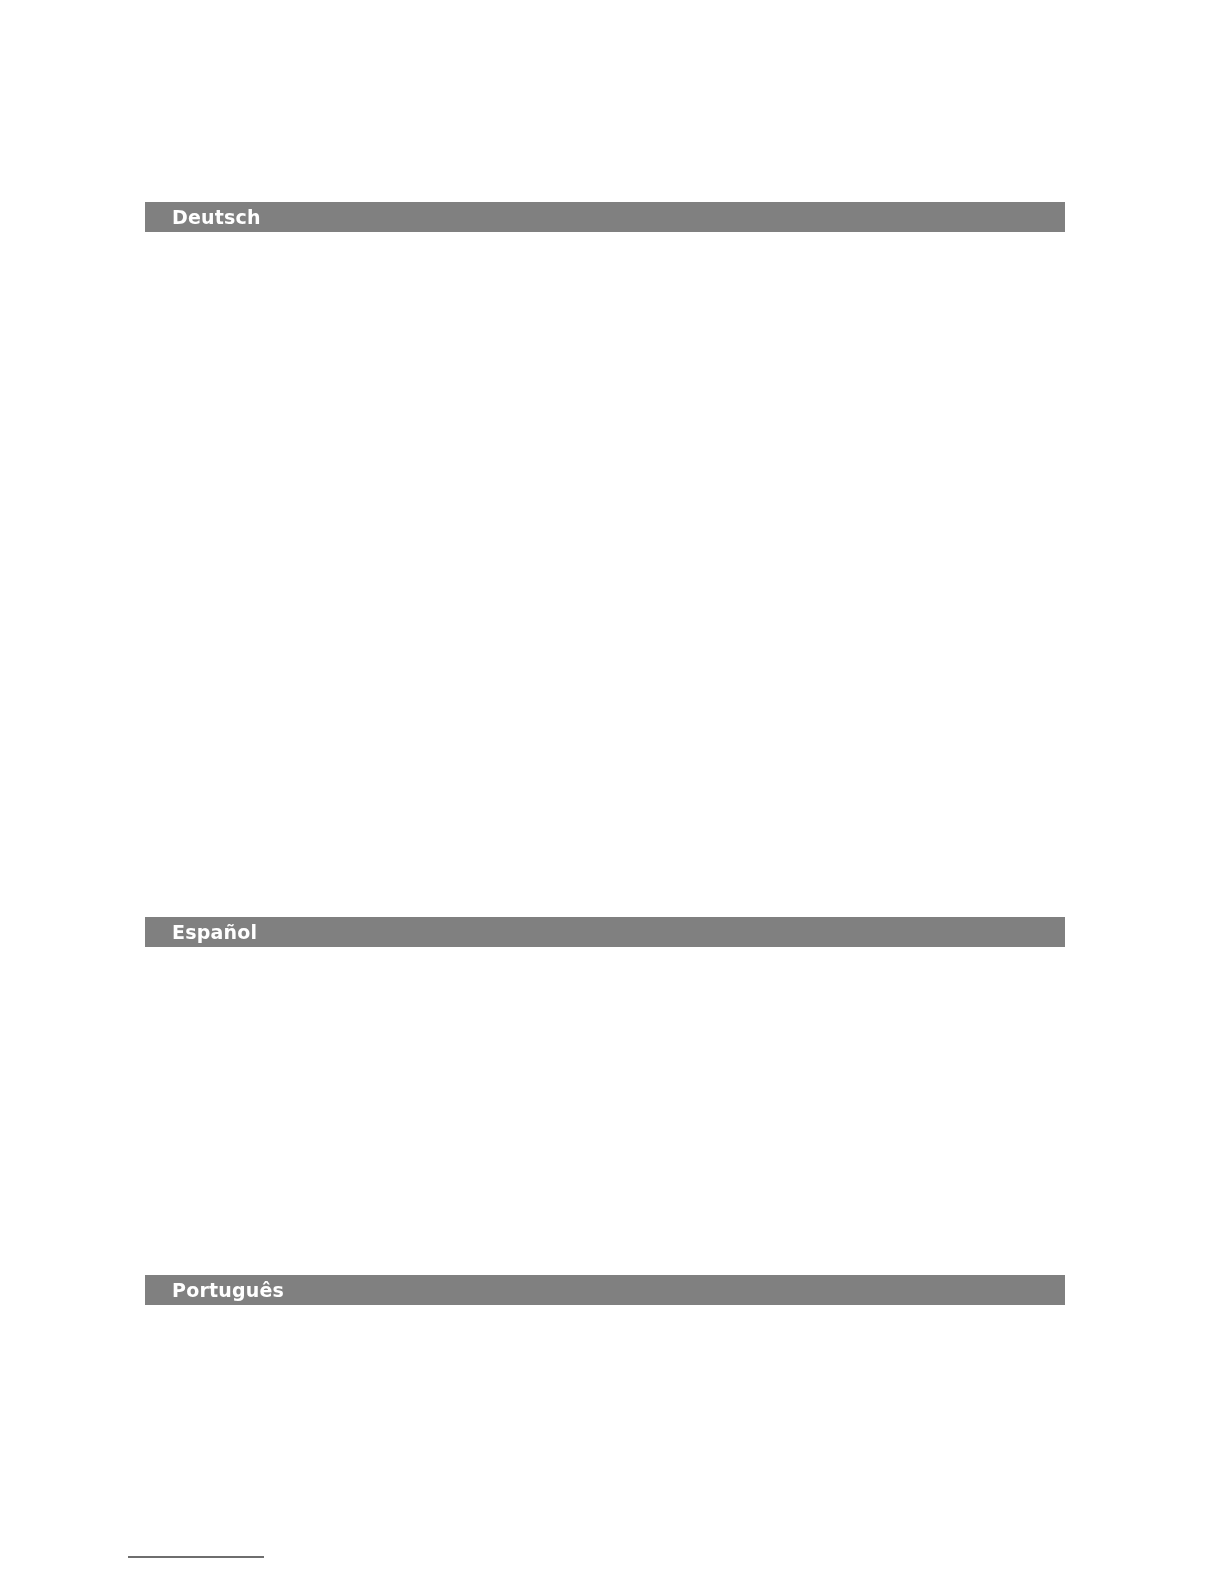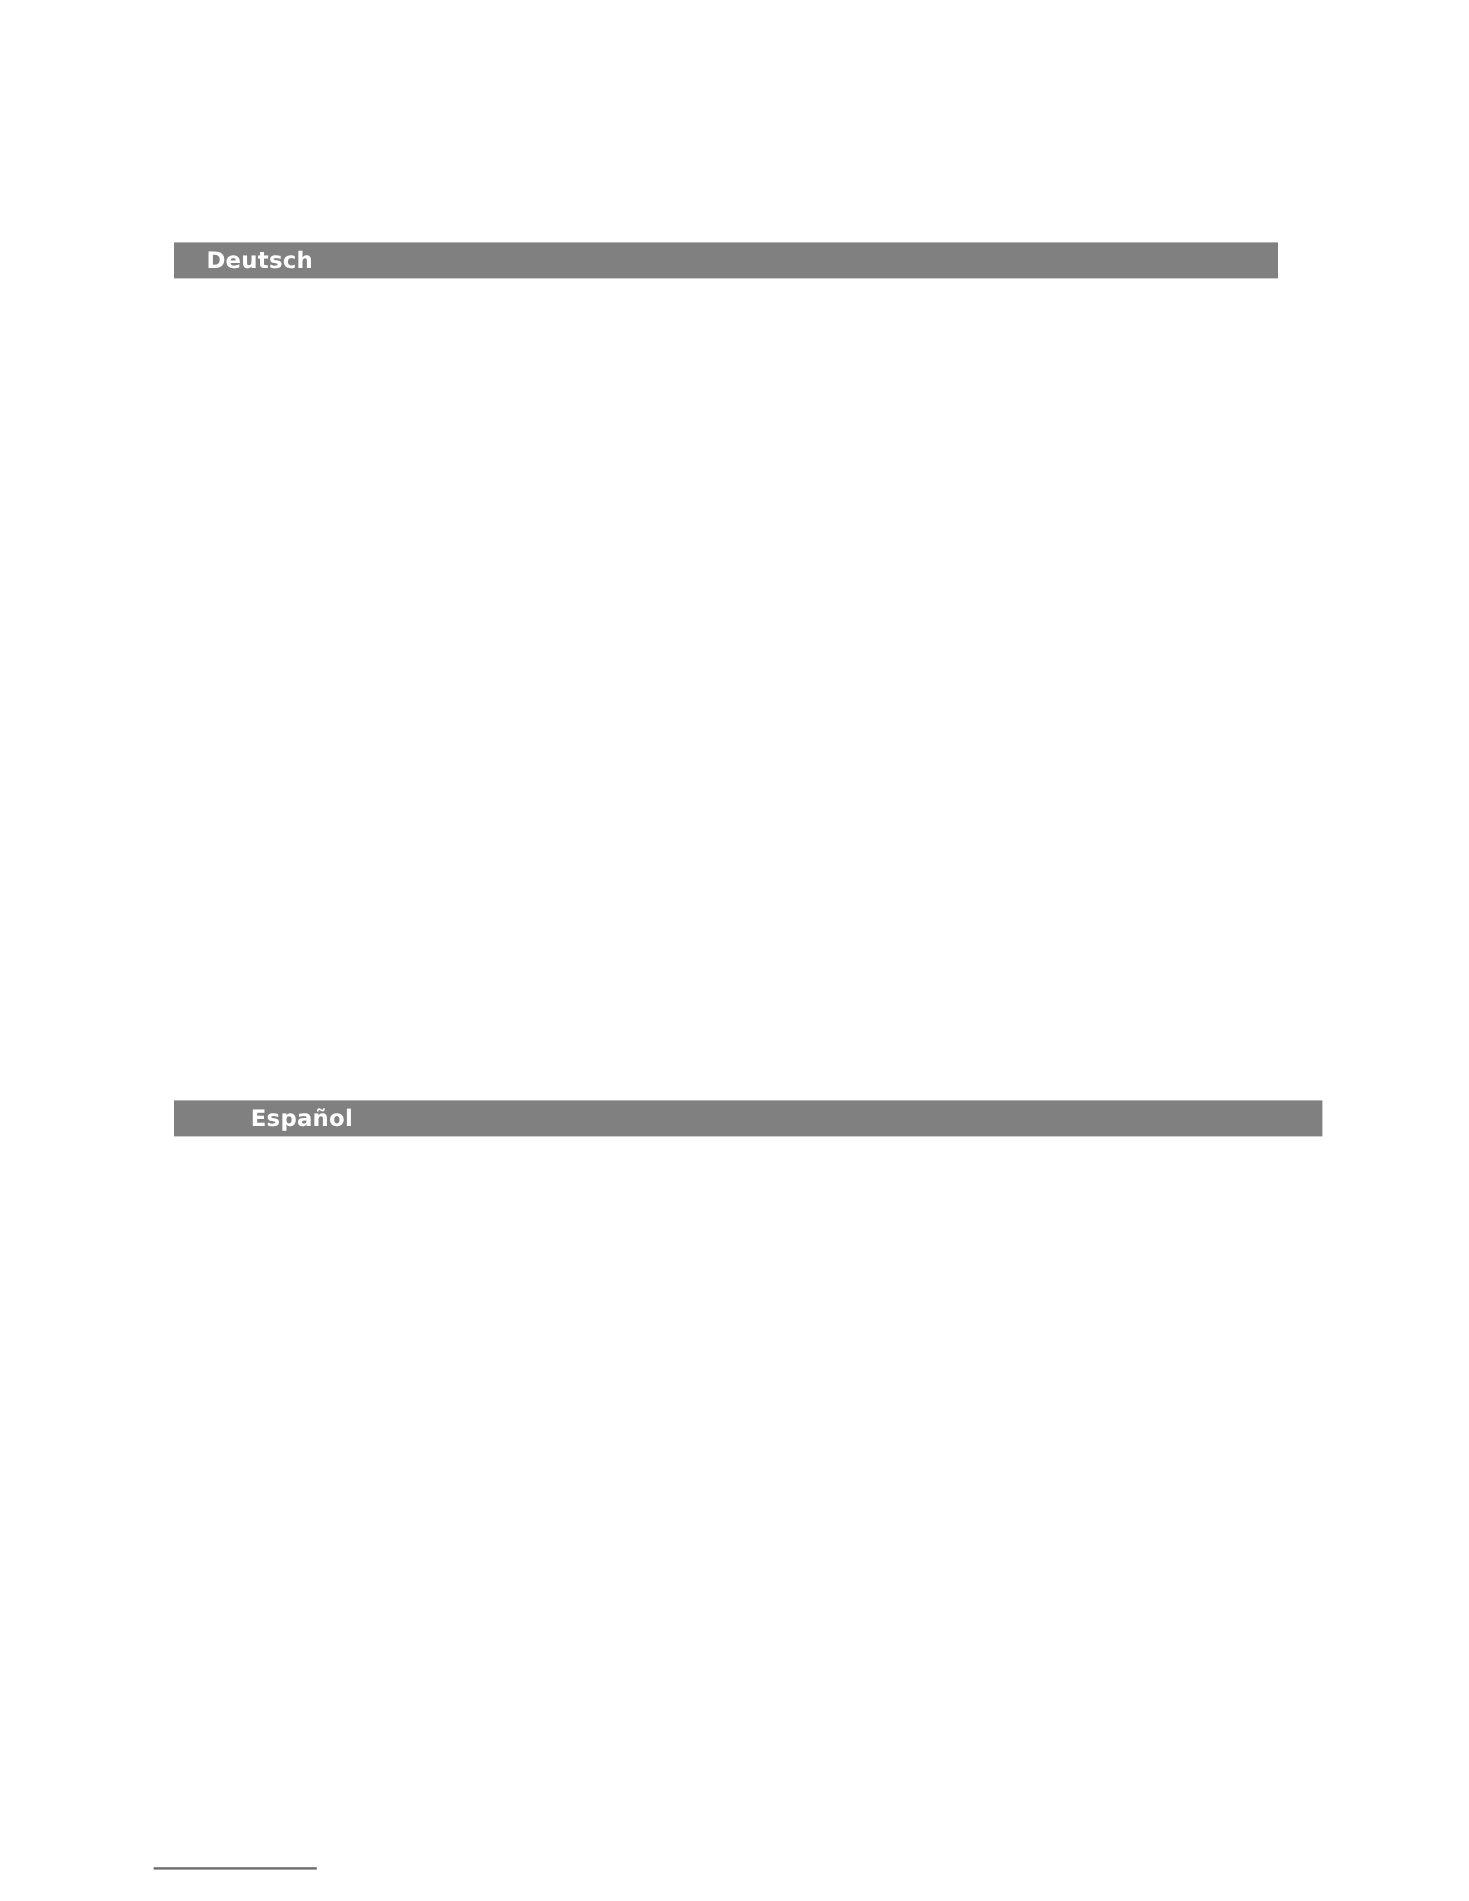--- a/index.html
+++ b/index.html
@@ -35,21 +35,21 @@
     color: #ffffff;
     font-size: 19px;
     font-weight: bold;
     letter-spacing: 0.2px;
     margin-left: 27px;
     line-height: 30px;
     white-space: nowrap;
   }
   .bar-deutsch   { top: 202px; }
   .bar-italiano  { top: 560px; }
-  .bar-espanol   { top: 917px; padding-left: 37px; }
+  .bar-espanol   { top: 917px; }
   .bar-portugues { top: 1275px; }
 
   .body-block {
     position: absolute;
     left: 145px;
     width: 920px;
     color: #ffffff;          
     font-size: 13px;
     line-height: 17px;
   }
@@ -77,17 +77,20 @@
   </div>
   <div class="body-block block-deutsch"></div>
 
   <div class="body-block block-italiano"></div>
 
   <div class="section-bar bar-espanol">
     <span class="label">Español</span>
   </div>
   <div class="body-block block-espanol"></div>
 
+  <div class="section-bar bar-portugues">
+    <span class="label">Português</span>
+  </div>
   <div class="body-block block-portugues"></div>
 
   <div class="footer-rule"></div>
 
 </div>
 
 </body></html>

